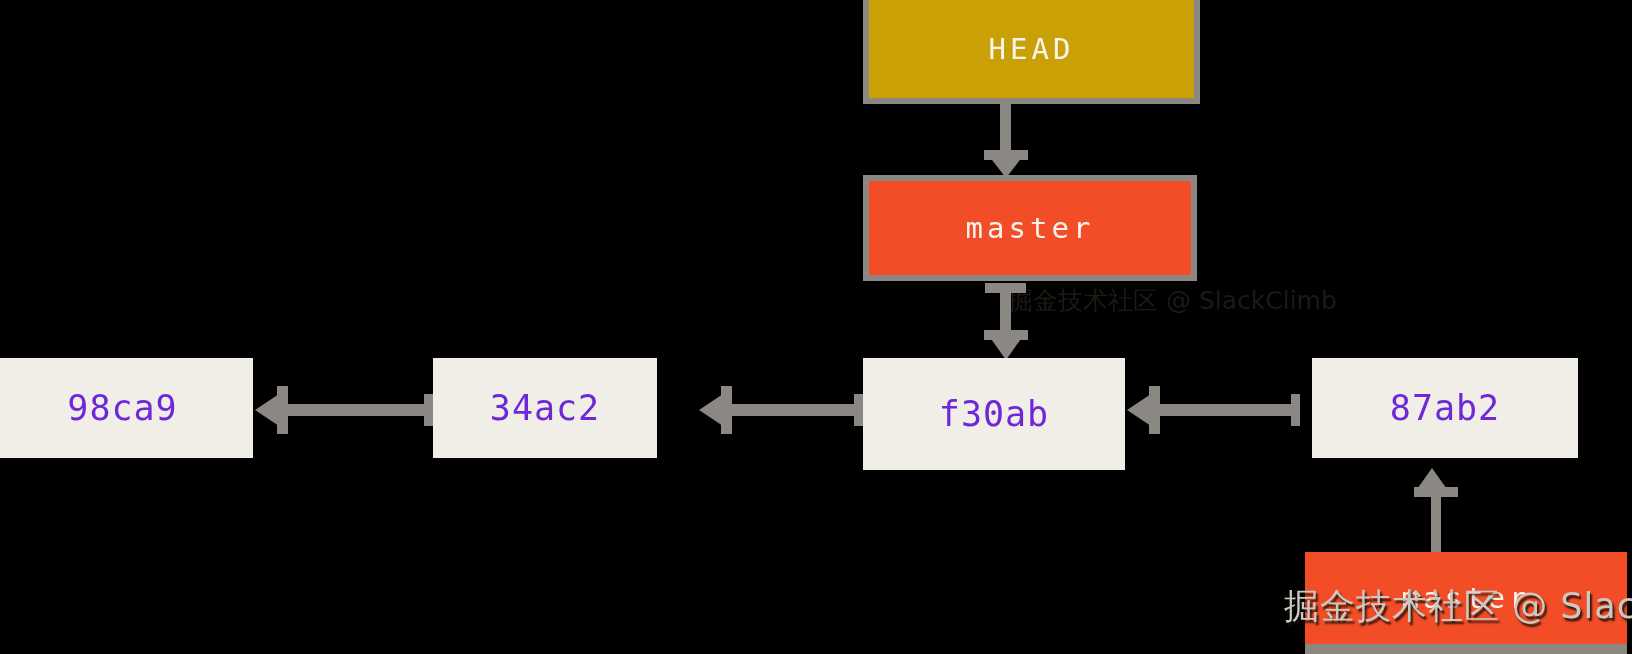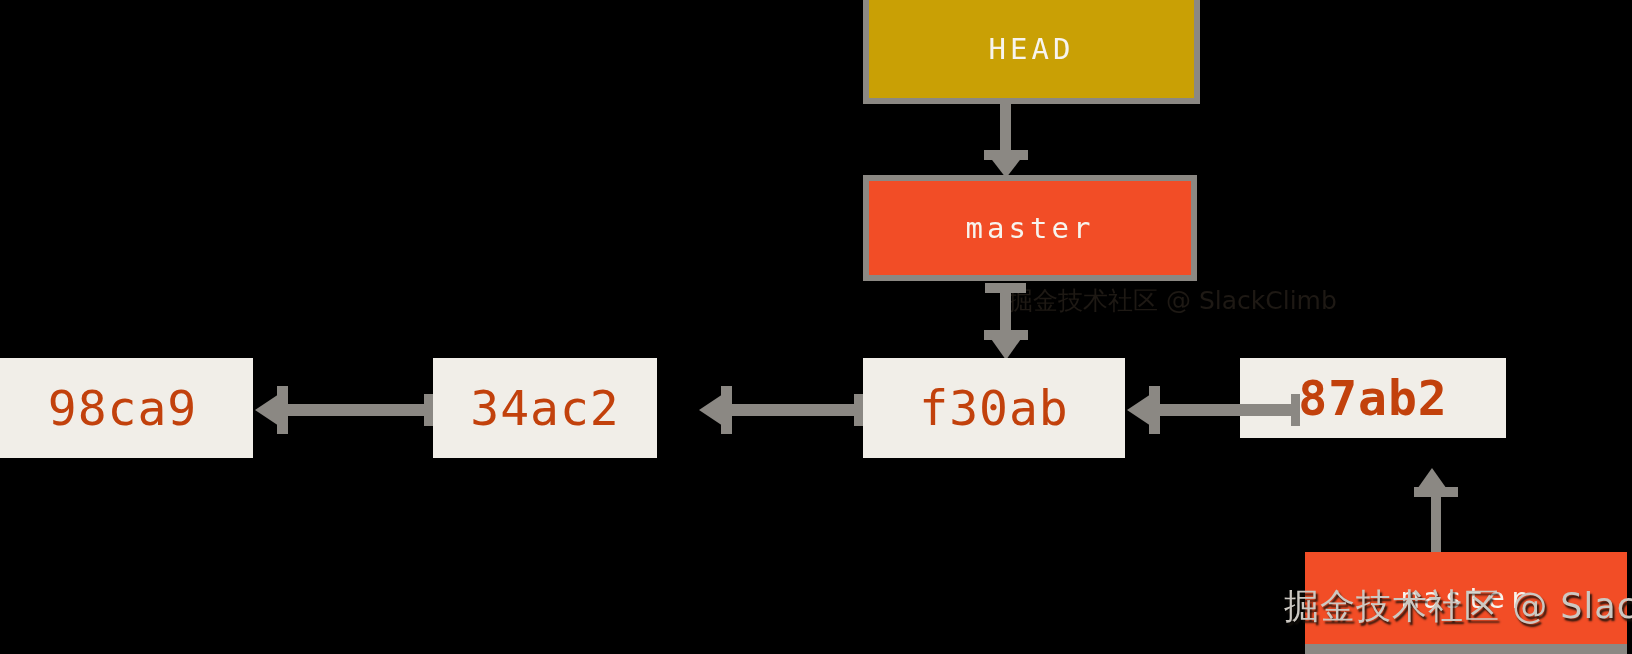--- a/index.html
+++ b/index.html
@@ -30,32 +30,32 @@
     background: #F1EEE8;
     border: none;
   }
   .ref-label, .branch-label {
     color: #F7F4EE;
     font-size: 29px;
     letter-spacing: 4px;
     white-space: nowrap;
   }
   .commit-label {
-    color: #c2410c;
-    font-size: 48px;
+    color: #6d28d9;
+    font-size: 35px;
     letter-spacing: 1px;
     white-space: nowrap;
   }
   
   .head-box    { left: 863px; top: -6px;  width: 337px; height: 110px; }
   .master-box  { left: 863px; top: 175px; width: 334px; height: 106px; align-items: center; }
   .commit-1    { left: -8px;  top: 358px; width: 261px; height: 100px; }
   .commit-2    { left: 433px; top: 358px; width: 224px; height: 100px; }
-  .commit-3    { left: 863px; top: 358px; width: 262px; height: 100px; }
-  .commit-4    { left: 1240px; top: 358px; width: 266px; height: 80px; font-weight: bold; }
+  .commit-3    { left: 863px; top: 358px; width: 262px; height: 112px; }
+  .commit-4    { left: 1312px; top: 358px; width: 266px; height: 100px; }
   .testing-box { left: 1305px; top: 552px; width: 322px; height: 102px;
                  border: none; border-bottom: 10px solid #8B8883; }
   
   .a-part { position: absolute; background: #8B8883; }
   .tri { position: absolute; width: 0; height: 0; border-style: solid; }
   .tri-left {
     border-width: 20px 30px 20px 0;
     border-color: transparent #8B8883 transparent transparent;
   }
   .tri-down {

